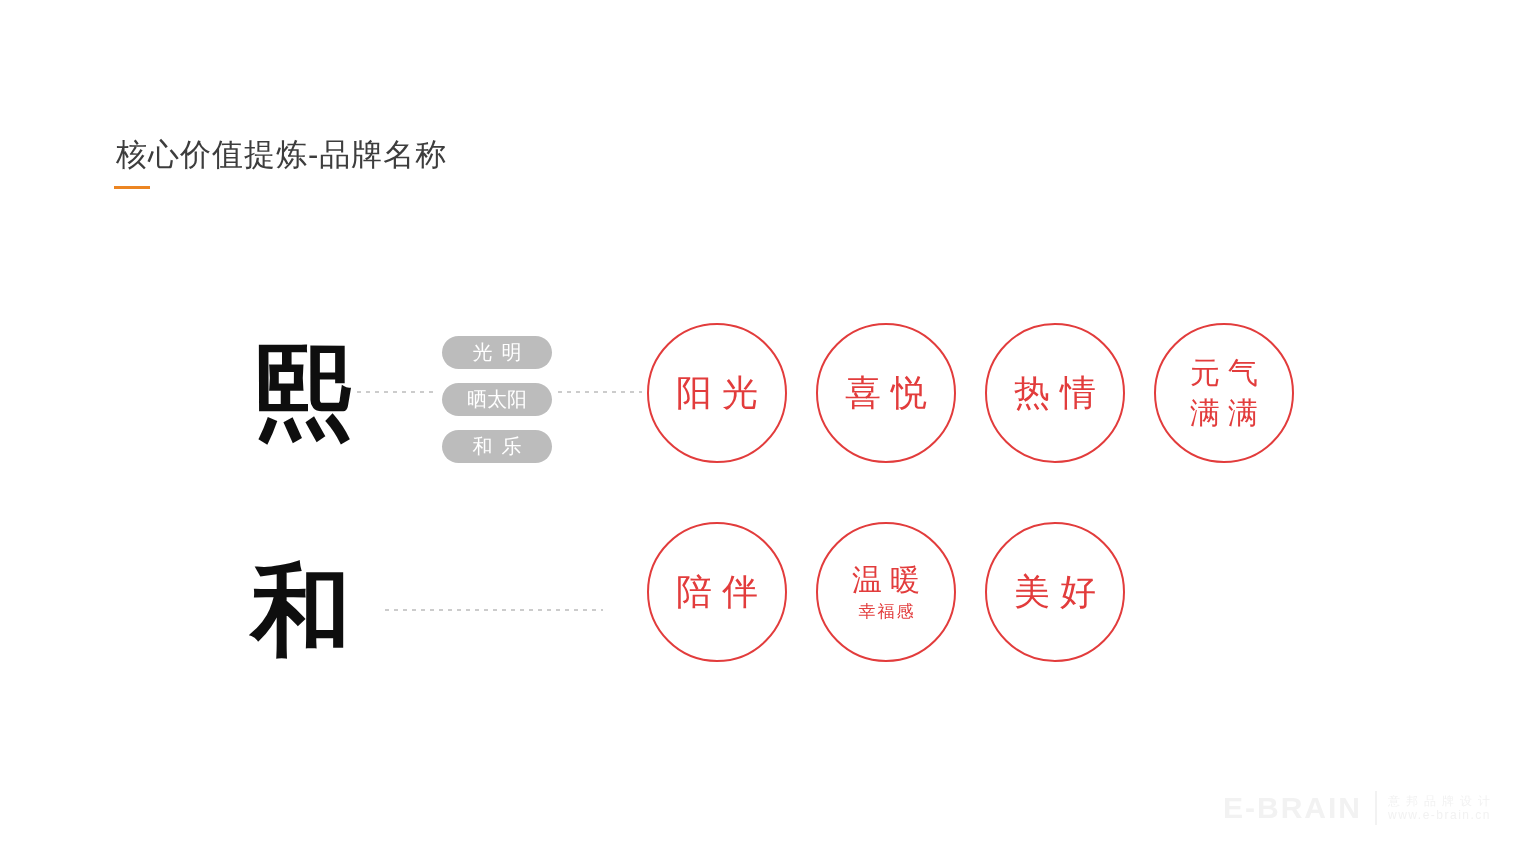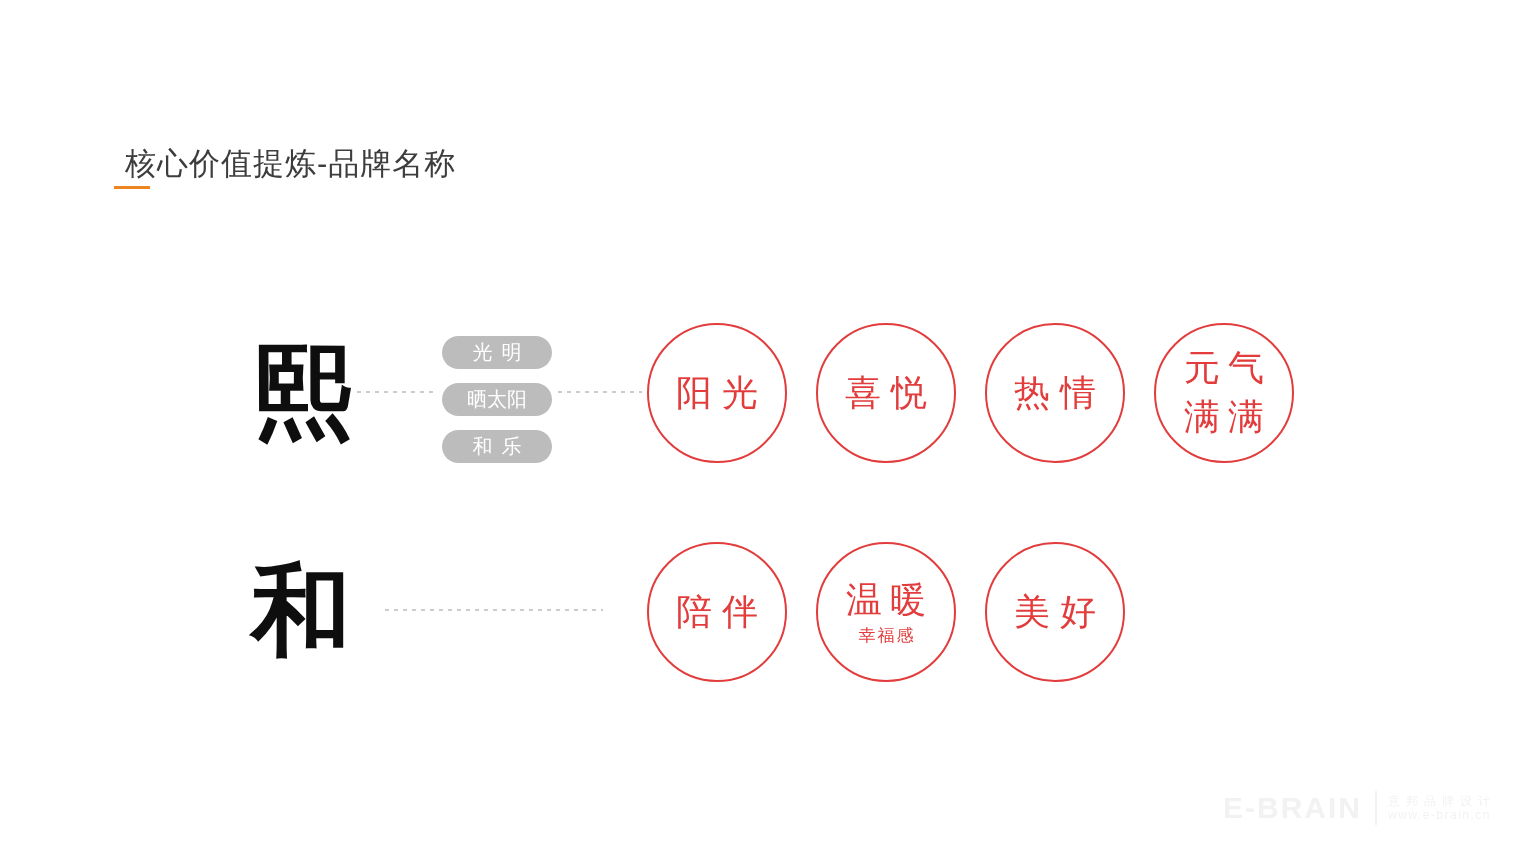--- a/index.html
+++ b/index.html
@@ -18,21 +18,21 @@
 
   
   .page-title {
     position: absolute;
     left: 112px;
     top: 130px;
     font-size: 31px;
     font-weight: 500;
     color: #3d3d3d;
     letter-spacing: 1px;
-    margin: 13px;
+    margin: 4px;
   }
   .title-underline {
     position: absolute;
     left: 114px;
     top: 186px;
     width: 36px;
     height: 3px;
     background: #EC8522;
   }
 
@@ -95,33 +95,33 @@
     text-align: center;
     background: #ffffff;
   }
   .circle .word {
     font-size: 36px;
     letter-spacing: 10px;
     padding-left: 10px;
     line-height: 1.1;
   }
   .circle .word-sm {
-    font-size: 36px;
+    font-size: 30px;
     letter-spacing: 8px;
     padding-left: 8px;
     line-height: 1.35;
   }
   .circle .sub {
     font-size: 17px;
     letter-spacing: 2px;
     padding-left: 2px;
     line-height: 1.4;
   }
   .r1 { top: 323px; }
-  .r2 { top: 542px; justify-content: center; }
+  .r2 { top: 522px; justify-content: center; }
   .c1 { left: 647px; }
   .c2 { left: 816px; }
   .c3 { left: 985px; }
   .c4 { left: 1154px; }
 
   
   .watermark {
     position: absolute;
     left: 1223px;
     top: 791px;

